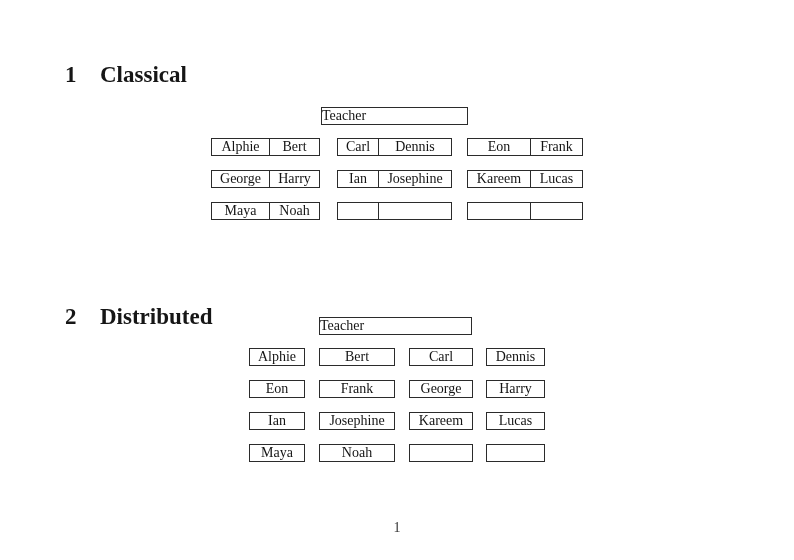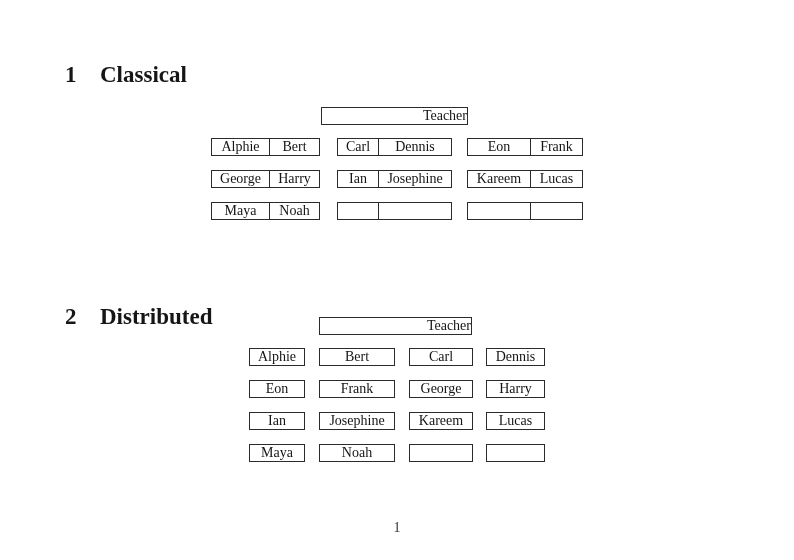--- a/index.html
+++ b/index.html
@@ -22,21 +22,21 @@
   .h2 { top:275px;margin-top:30px; }
   .hnum { display:inline-block; width:35px; }
 
   
   .box {
     position:absolute; height:18px; border:1px solid #2b2b2b; background:#fff;
     display:flex; align-items:center; font-size:14px; line-height:16px;
     color:#141414;
   }
   .single { justify-content:center; }
-  .teacher { justify-content:flex-end;padding-left:44px; }
+  .teacher { justify-content:flex-start; }
   .pair { justify-content:flex-start; }
   .cell {
     display:flex; align-items:center; justify-content:center; height:100%;
     white-space:nowrap;
   }
   .cfirst { border-right:1px solid #2b2b2b; }
   .crest { flex:1; }
 
   
   .t1 { left:321px; top:107px; width:147px; }

